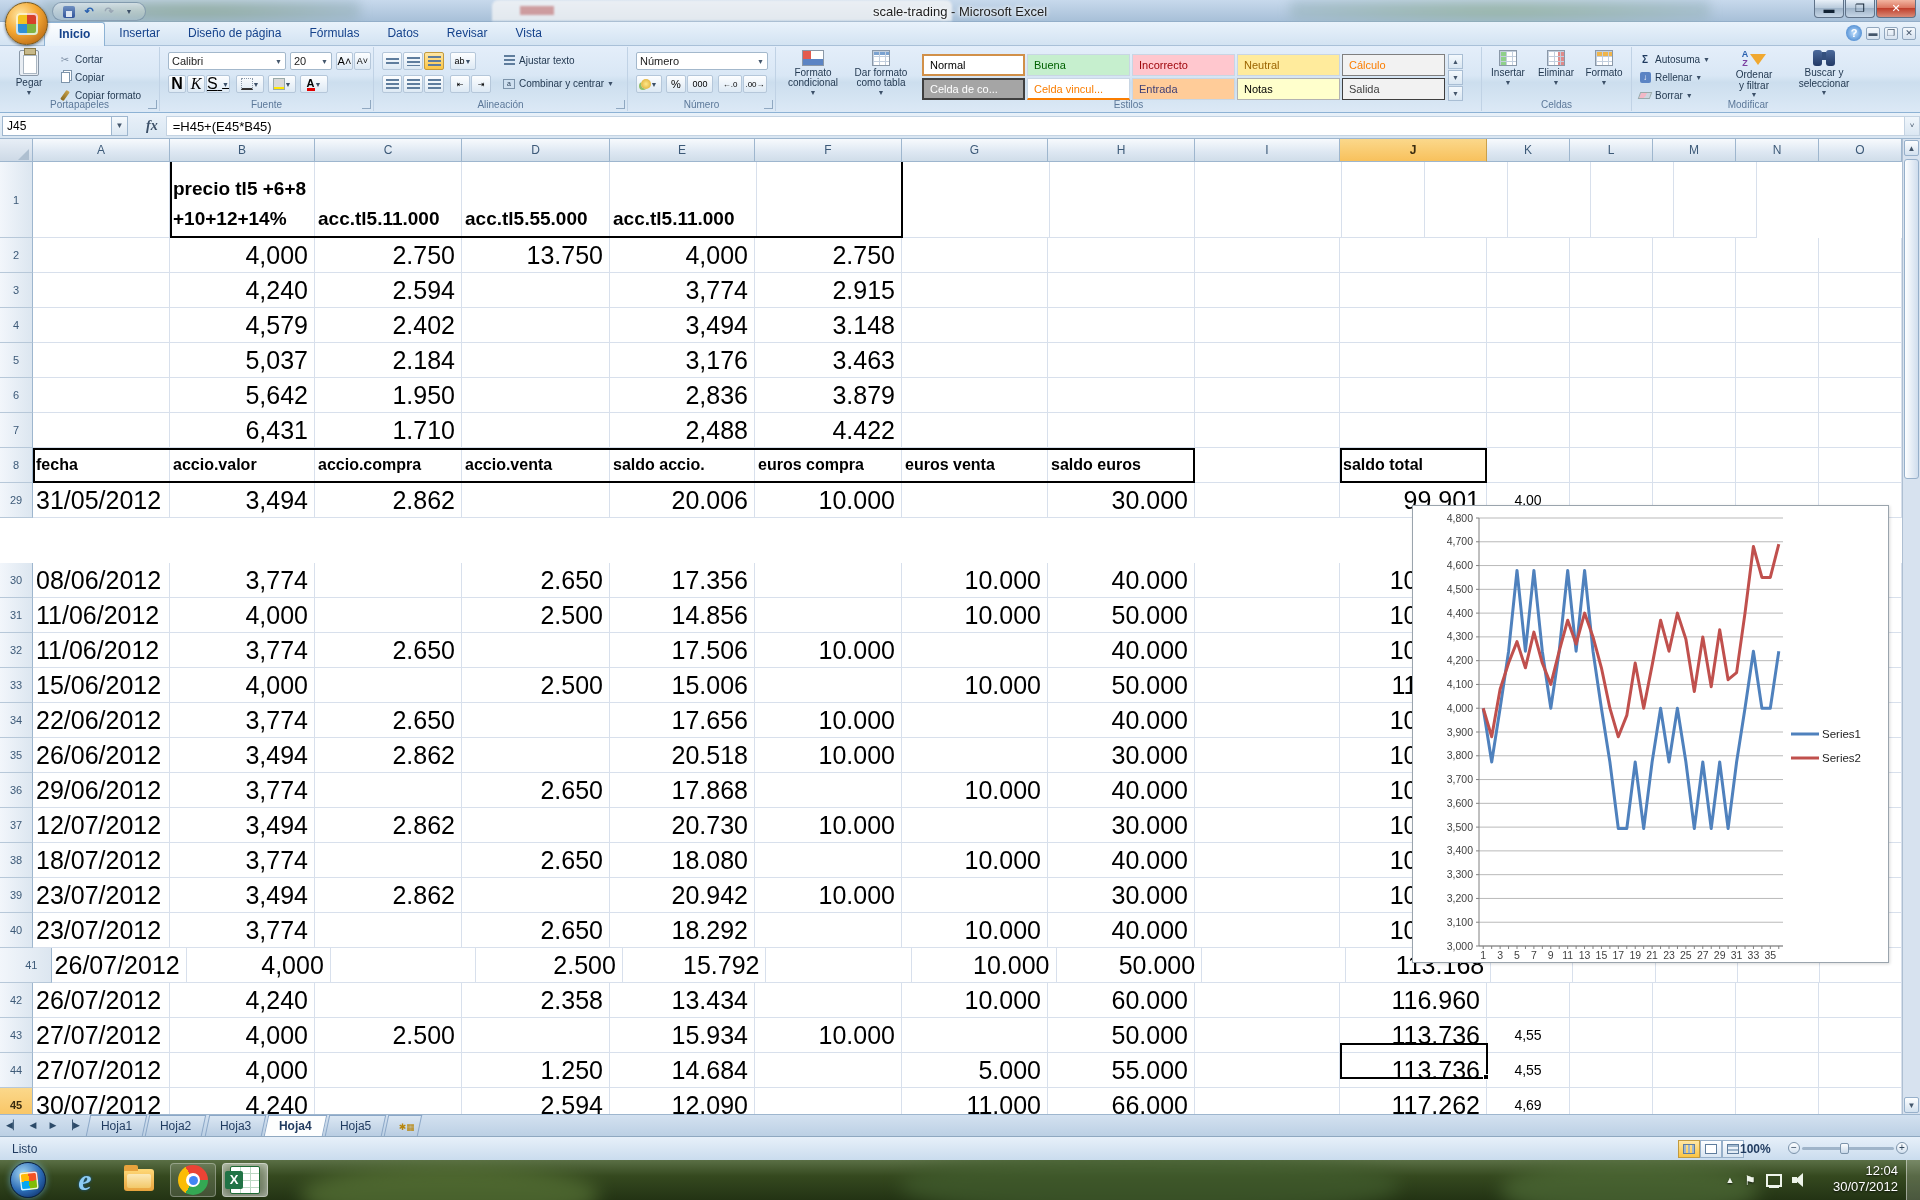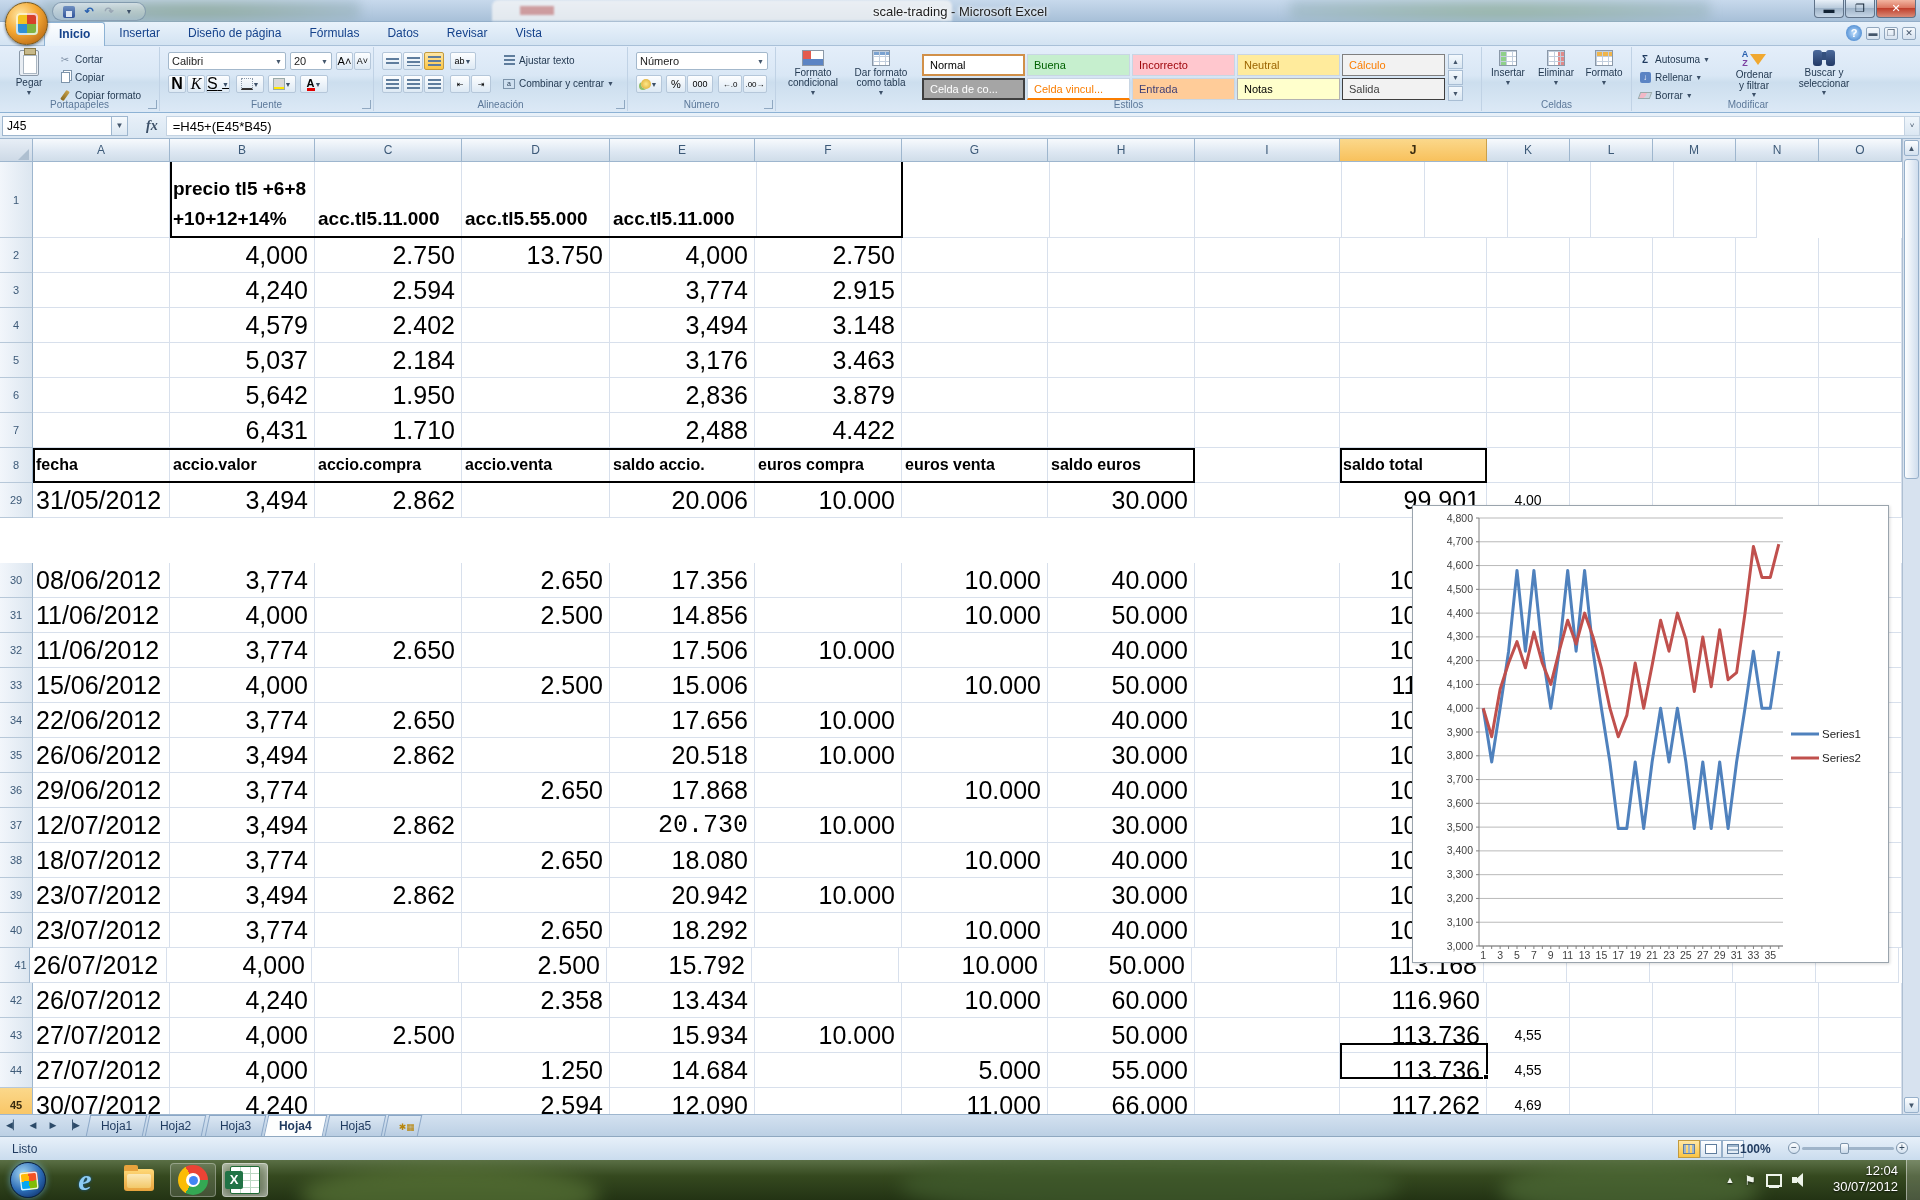--- a/index.html
+++ b/index.html
@@ -806,21 +806,21 @@
         <div class="gcell" style="width: 83px; height: 35px;"></div>
         <div class="gcell" style="width: 83px; height: 35px;"></div>
         <div class="gcell" style="width: 83px; height: 35px;"></div>
       </div>
       <div class="grow" style="height: 35px;">
         <div class="rhead" style="width: 33px; height: 35px;">37</div>
         <div class="gcell date" style="width: 137px; height: 35px;">12/07/2012</div>
         <div class="gcell num" style="width: 145px; height: 35px;">3,494</div>
         <div class="gcell num" style="width: 147px; height: 35px;">2.862</div>
         <div class="gcell" style="width: 148px; height: 35px;"></div>
-        <div class="gcell num" style="width: 145px; height: 35px; font-family: Liberation Mono, monospace;">20.730</div>
+        <div class="gcell num" style="width: 145px; height: 35px;">20.730</div>
         <div class="gcell num" style="width: 147px; height: 35px;">10.000</div>
         <div class="gcell" style="width: 146px; height: 35px;"></div>
         <div class="gcell num" style="width: 147px; height: 35px;">30.000</div>
         <div class="gcell" style="width: 145px; height: 35px;"></div>
         <div class="gcell num" style="width: 147px; height: 35px;">102.431</div>
         <div class="gcell" style="width: 83px; height: 35px;"></div>
         <div class="gcell" style="width: 83px; height: 35px;"></div>
         <div class="gcell" style="width: 83px; height: 35px;"></div>
         <div class="gcell" style="width: 83px; height: 35px;"></div>
         <div class="gcell" style="width: 83px; height: 35px;"></div>
@@ -873,21 +873,21 @@
         <div class="gcell num" style="width: 147px; height: 35px;">40.000</div>
         <div class="gcell" style="width: 145px; height: 35px;"></div>
         <div class="gcell num" style="width: 147px; height: 35px;">109.034</div>
         <div class="gcell" style="width: 83px; height: 35px;"></div>
         <div class="gcell" style="width: 83px; height: 35px;"></div>
         <div class="gcell" style="width: 83px; height: 35px;"></div>
         <div class="gcell" style="width: 83px; height: 35px;"></div>
         <div class="gcell" style="width: 83px; height: 35px;"></div>
       </div>
       <div class="grow" style="height: 35px;">
-        <div class="rhead" style="width: 30px; height: 35px; padding-left: 12px;">41</div>
+        <div class="rhead" style="width: 52px; height: 35px; padding-left: 12px;">41</div>
         <div class="gcell date" style="width: 137px; height: 35px;">26/07/2012</div>
         <div class="gcell num" style="width: 145px; height: 35px;">4,000</div>
         <div class="gcell" style="width: 147px; height: 35px;"></div>
         <div class="gcell num" style="width: 148px; height: 35px;">2.500</div>
         <div class="gcell num" style="width: 145px; height: 35px;">15.792</div>
         <div class="gcell" style="width: 147px; height: 35px;"></div>
         <div class="gcell num" style="width: 146px; height: 35px;">10.000</div>
         <div class="gcell num" style="width: 147px; height: 35px;">50.000</div>
         <div class="gcell" style="width: 145px; height: 35px;"></div>
         <div class="gcell num" style="width: 147px; height: 35px;">113.168</div>

